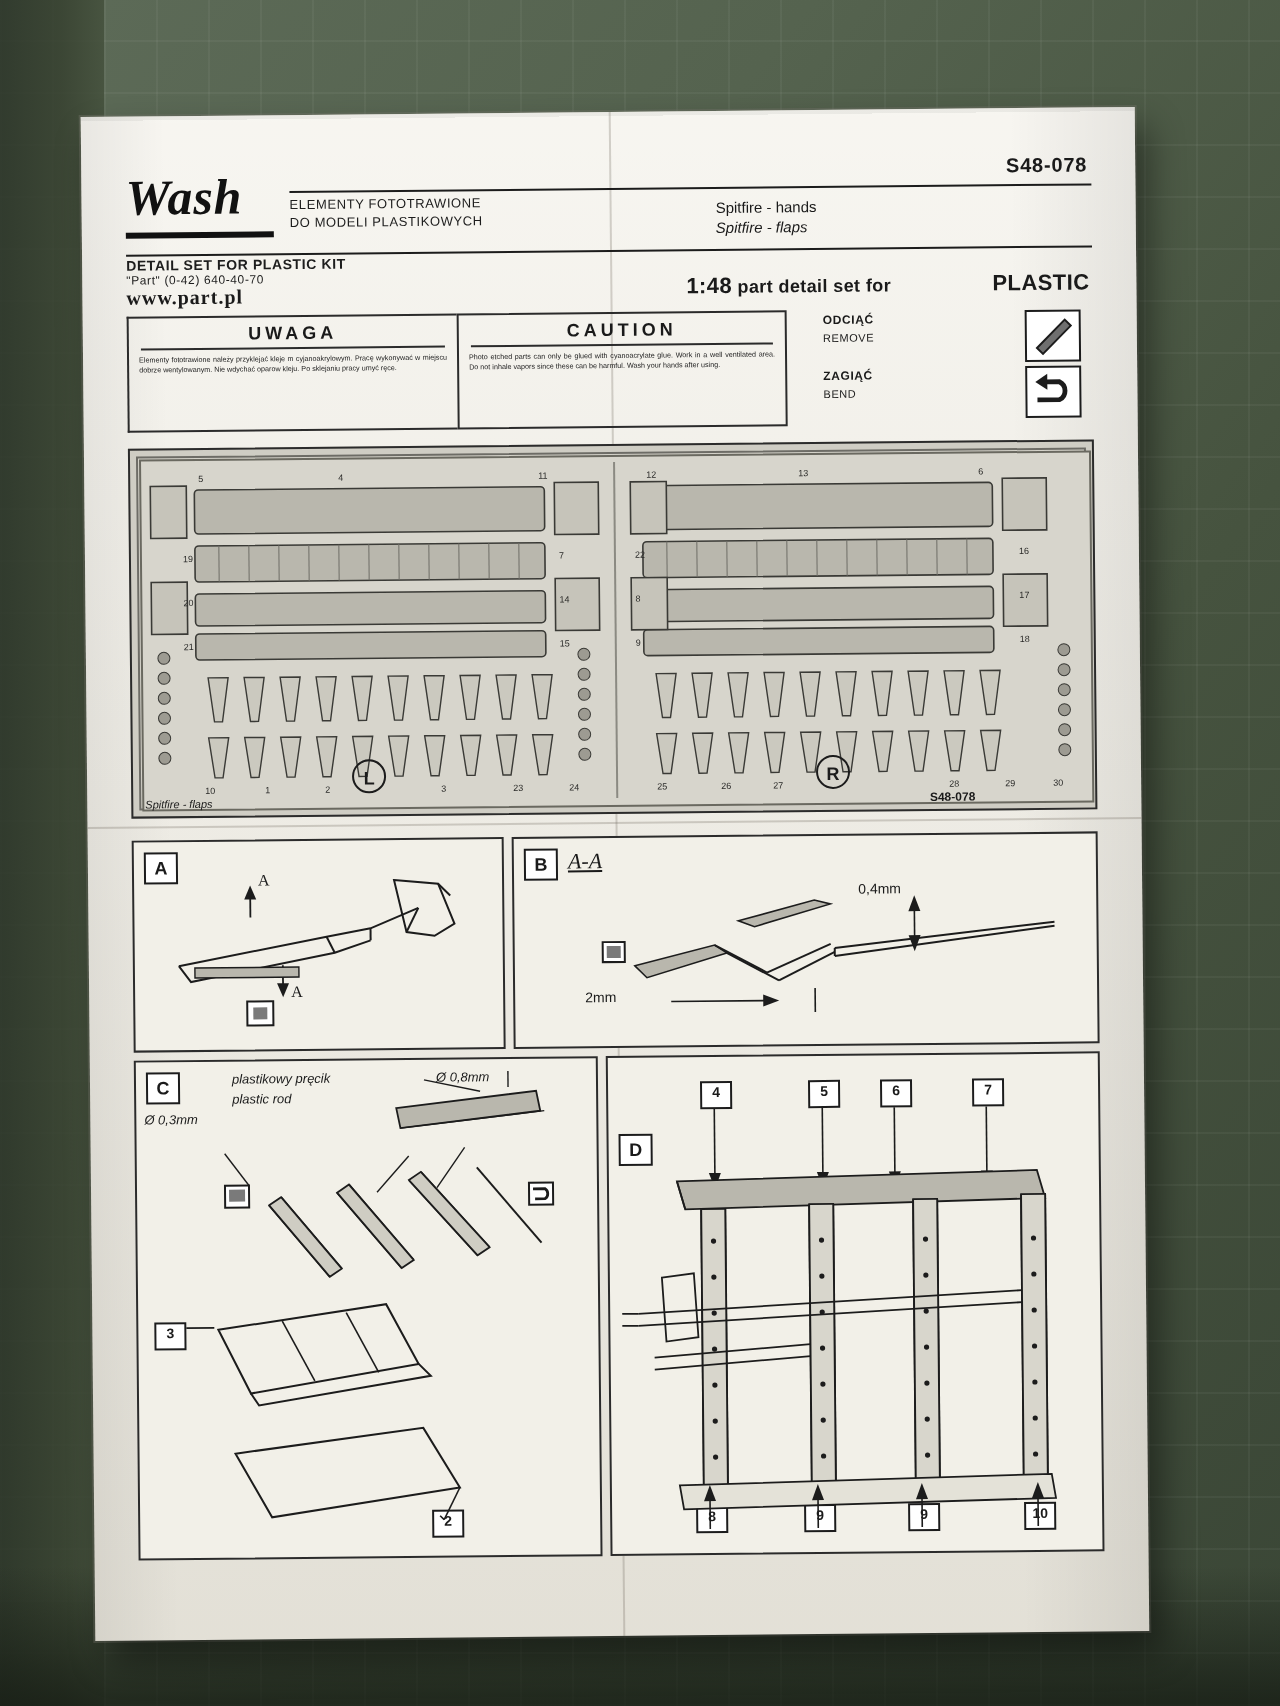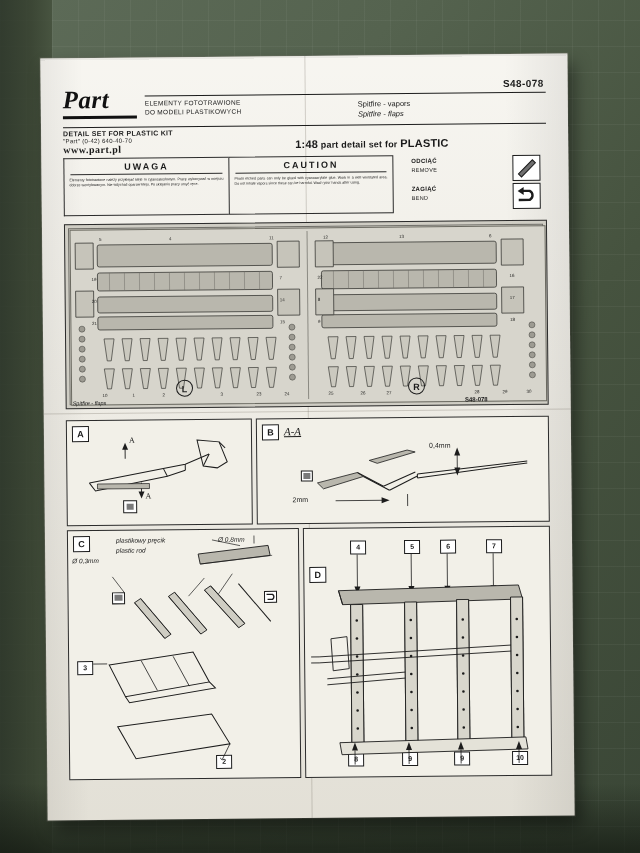--- a/index.html
+++ b/index.html
@@ -65,21 +65,21 @@
   .hdrtxt{position:absolute;font-size:6.5px;letter-spacing:.3px;color:#1d1d1d;}
   #ht1{left:82px;top:18px;}
   #ht2{left:82px;top:27px;}
   #ht3{left:0;top:48px;font-size:7px;font-weight:bold;}
   #ht4{left:0;top:56px;font-size:6px;}
   #www{position:absolute;left:0;top:62px;font-family:"Liberation Serif", serif;font-weight:bold;font-size:10px;letter-spacing:.5px;}
   #code{position:absolute;right:2px;top:0;font-size:10px;font-weight:bold;letter-spacing:.4px;}
   #kitname{position:absolute;left:295px;top:20px;font-size:7.5px;}
   #kitname2{position:absolute;left:295px;top:30px;font-size:7.5px;font-style:italic;}
   #scaleline{position:absolute;left:232px;top:58px;font-size:9px;font-weight:bold;letter-spacing:.2px;}
-  #scaleline .big{font-size:11px;}
+  #scaleline .big{font-size:11px;margin-left:48px;}
 
   
   #warnbox{left:22px;top:100px;width:330px;height:58px;}
   #warnbox .half{position:absolute;top:0;bottom:0;width:50%;box-sizing:border-box;}
   #warnL{left:0;border:1px solid #2b2b2b;border-right:none;}
   #warnR{left:50%;border:1px solid #2b2b2b;}
   .warnTitle{text-align:center;font-weight:bold;font-size:9px;letter-spacing:2px;margin-top:3px;}
   .warnRule{height:1px;background:#2b2b2b;margin:2px 6px 3px 6px;}
   .warnBody{font-size:3.6px;line-height:1.45;padding:0 5px;text-align:justify;color:#222;}
 
@@ -120,33 +120,33 @@
 <div id="mat"></div>
 <div id="matdark"></div>
 <div id="matdark2"></div>
 
 <div id="sheet">
 
   <div class="fold foldv" style="left:264px"></div>
   <div class="fold foldh" style="top:355px"></div>
 
   <div class="blk" id="header">
-    <div id="logo">Part</div>
+    <div id="logo">Wash</div>
     <div id="logoUnderline"></div>
     <div id="hdrline1"></div>
     <div id="hdrline2"></div>
 
     <div class="hdrtxt" id="ht1">ELEMENTY FOTOTRAWIONE</div>
     <div class="hdrtxt" id="ht2">DO MODELI PLASTIKOWYCH</div>
     <div class="hdrtxt" id="ht3">DETAIL SET FOR PLASTIC KIT</div>
     <div class="hdrtxt" id="ht4">"Part" (0-42) 640-40-70</div>
     <div id="www">www.part.pl</div>
 
     <div id="code">S48-078</div>
-    <div id="kitname">Spitfire - vapors</div>
+    <div id="kitname">Spitfire - hands</div>
     <div id="kitname2">Spitfire - flaps</div>
 
     <div id="scaleline">
       <span class="big">1:48</span>
       <span>part detail set for</span>
       <span class="big">PLASTIC</span>
     </div>
   </div>
 
   <div class="blk" id="warnbox">

